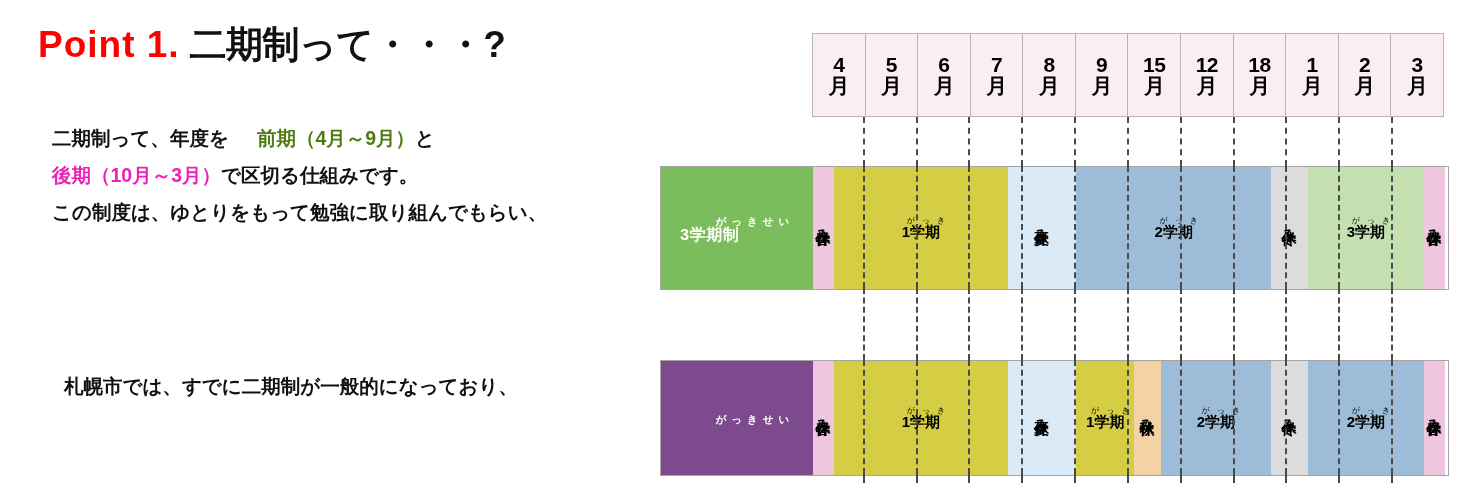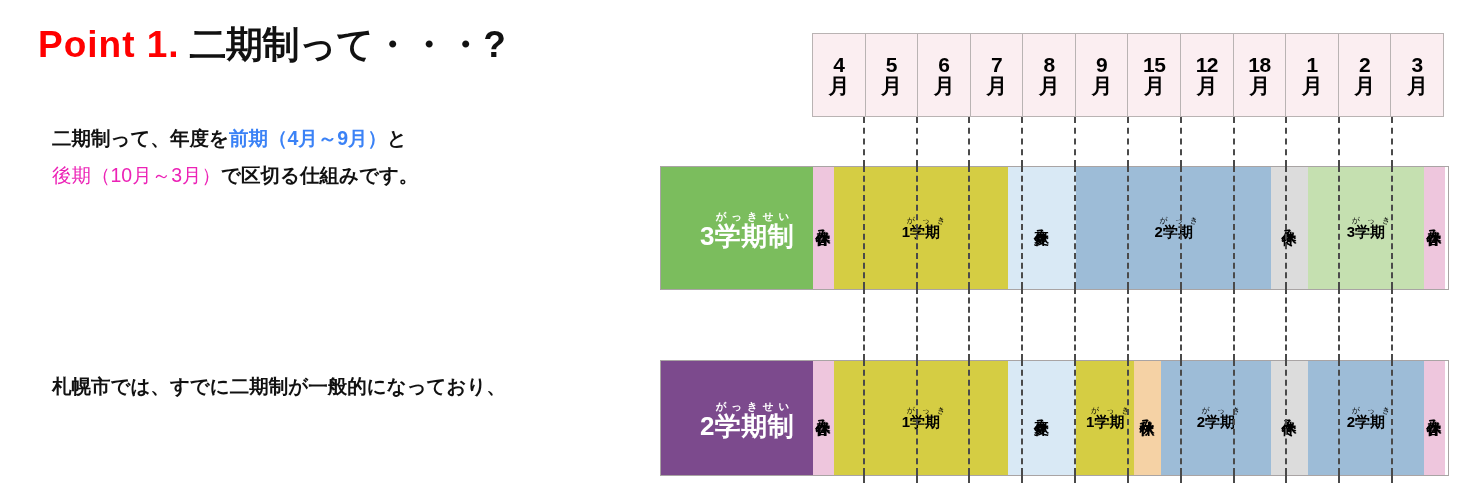--- a/index.html
+++ b/index.html
@@ -24,23 +24,23 @@
   .headline .hl-red{color:#ff0000;letter-spacing:1px;}
   .headline .hl-black{color:#111111;}
 
   .body-block{
     position:absolute;left:36px;
     font-size:19.5px;color:#111111;line-height:1.0;
     white-space:nowrap;font-weight:600;
   }
   .body-block .ln{display:block;height:37px;line-height:37px;}
   .blk1{top:120px;}
-  .blk2{top:368px;}
-  .em-blue{color:#3b82f6;font-weight:bold;}
-  .em-pink{color:#ec22b6;font-weight:normal;}
+  .blk2{top:368px;margin-left:12px;}
+  .em-blue{color:#4d7c0f;font-weight:bold;margin-left:28px;}
+  .em-pink{color:#ec22b6;font-weight:bold;}
 
   
   .chart{position:absolute;left:660px;top:0;width:797px;height:483px;}
 
   
   .months{
     position:absolute;left:152px;top:33px;
     width:632px;height:84px;
     display:flex;
     border:1px solid #b9b3b3;
@@ -71,29 +71,29 @@
   }
   .row-three{top:166px;}
   .row-two{top:360px;height:116px;}
 
   .rowlabel{
     display:flex;align-items:center;justify-content:center;
     color:#ffffff;box-sizing:border-box;
     position:relative;
   }
   .rowlabel .lbl-inner{
-    text-align:right;line-height:1;
+    text-align:left;line-height:1;
     transform:translateY(2px);
   }
   .rowlabel .ruby{
     display:block;font-size:10.5px;letter-spacing:5px;
     font-weight:bold;margin-bottom:1px;padding-left:36px;
   }
   .rowlabel .main{
-    display:block;font-size:26px;font-weight:bold;letter-spacing:0.5px;
+    display:block;font-size:16px;font-weight:bold;letter-spacing:0.5px;font-family:Liberation Mono, monospace;
   }
 
   .seg{
     box-sizing:border-box;
     display:flex;align-items:center;justify-content:center;
     position:relative;
     overflow:hidden;
   }
   .seg .seg-txt{
     text-align:center;line-height:1.0;
@@ -143,20 +143,21 @@
 
   <div class="left">
     <div class="headline">
       <span class="hl-red">Point 1.</span>
       <span class="hl-black">二期制って・・・?</span>
     </div>
 
     <div class="body-block blk1">
         <span class="ln"><span>二期制って、年度を</span><span class="em-blue">前期（4月～9月）</span><span>と</span></span>
         <span class="ln"><span class="em-pink">後期（10月～3月）</span><span>で区切る仕組みです。</span></span>
+        <span class="ln"><span>この制度は、ゆとりをもって勉強に取り組んでもらい、</span></span>
       </div>
     <div class="body-block blk2">
         <span class="ln"><span>札幌市では、すでに二期制が一般的になっており、</span></span>
       </div>
   </div>
 
   <div class="chart">
 
     <div class="months" style="background: rgb(251, 238, 241);">
         <div class="mcell">
@@ -289,21 +290,20 @@
         <div class="dash"></div>
         <div class="dash"></div>
         <div class="dash"></div>
         <div class="dash"></div>
       </div>
 
     <div class="row row-two">
         <div class="rowlabel" style="width: 152px; background: rgb(124, 74, 141); color: rgb(255, 255, 255);">
           <div class="lbl-inner">
             <span class="ruby">がっきせい</span>
-            <span class="main">2学期制</span>
           </div>
         </div>
         <div class="seg vert" style="width: 21.0667px; background: rgb(238, 198, 221);">
           <div class="seg-txt">春休み</div>
         </div>
         <div class="seg horiz" style="width: 173.8px; background: rgb(213, 205, 67);">
           <div class="seg-txt">
             <span class="ruby">がっき</span>
             <span class="main">1学期</span>
           </div>

